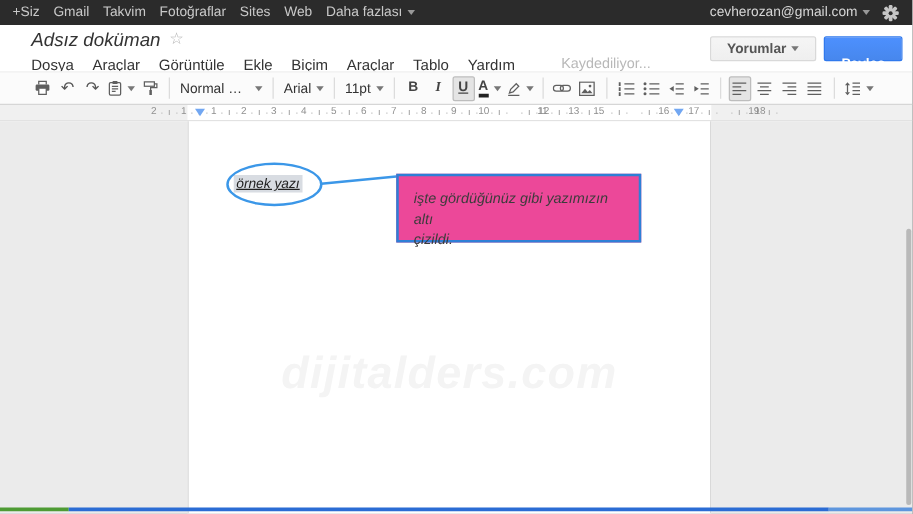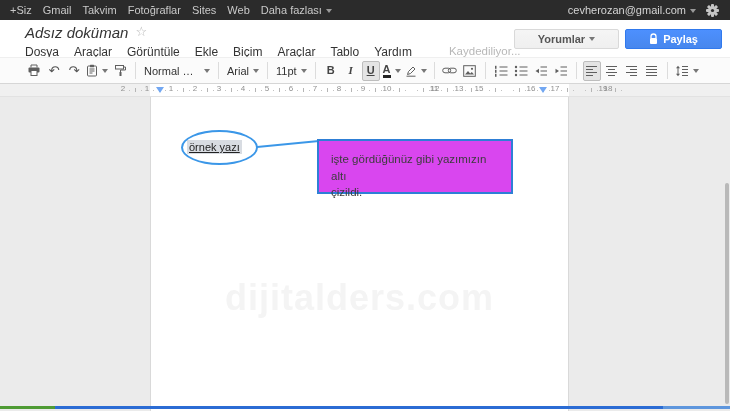--- a/index.html
+++ b/index.html
@@ -21,24 +21,24 @@
 
   
   .header{position:relative;height:37px;background:#fff;}
   .title-wrap{position:absolute;left:25px;top:4px;display:flex;align-items:center;}
   .doc-title{font-size:15px;color:#333;font-style:italic;}
   .star{font-family:"DejaVu Sans",sans-serif;color:#b5b5b5;font-size:13px;margin-left:7px;margin-top:-2px;}
   .menu-row{position:absolute;left:25px;top:25px;display:flex;gap:15px;font-size:12px;color:#333;}
   .menu-item{cursor:pointer;white-space:nowrap;}
   .save-status{color:#b8b8b8;font-size:11.5px;margin-left:22px;}
   .hdr-buttons{position:absolute;right:8px;top:9px;display:flex;gap:6px;}
-  .btn{display:inline-flex;align-items:center;height:20px;padding:0 23px;border-radius:2px;
+  .btn{display:inline-flex;align-items:center;height:20px;padding:0 13px;border-radius:2px;
        font-size:11px;font-weight:bold;cursor:pointer;box-sizing:border-box;}
   .btn-comments{background:linear-gradient(#f5f5f5,#efefef);border:1px solid #d9d9d9;color:#555;}
-  .btn-share{background:linear-gradient(#4d90fe,#4787ed);border:1px solid #3079ed;color:#fff;gap:5px;}
+  .btn-share{background:linear-gradient(#4d90fe,#4787ed);border:1px solid #3079ed;color:#fff;gap:15px;flex-direction:column;}
 
   
   .toolbar{position:relative;height:25px;border-top:1px solid #efefef;border-bottom:1px solid #d6d6d6;
            background:#fbfbfb;display:flex;align-items:center;padding-left:24px;}
   .tbtn{display:inline-flex;align-items:center;justify-content:center;min-width:18px;height:20px;
         margin:0 1px;border-radius:2px;cursor:pointer;border:1px solid transparent;box-sizing:border-box;}
   .tbtn.active{background:#e4e4e4;border-color:#bdbdbd;}
   .tb-sep{width:1px;height:17px;background:#dcdcdc;margin:0 5px;}
   .glyph{font-family:"DejaVu Sans",sans-serif;font-size:13px;color:#555;line-height:1;}
   .tb-select{display:inline-flex;align-items:center;height:20px;font-size:11px;color:#333;
@@ -55,28 +55,28 @@
   .ruler-page{position:absolute;left:150px;width:419px;top:0;bottom:0;background:#fff;}
   .ruler-num{position:absolute;top:1px;transform:translateX(-50%);font-size:8px;color:#909090;line-height:1;}
   .ruler-tick{position:absolute;top:4px;width:1px;height:4px;background:#b5b5b5;}
   .ruler-dot{position:absolute;top:6px;width:1px;height:1px;background:#c2c2c2;}
   .margin-marker{position:absolute;top:3px;width:0;height:0;margin-left:-4px;
                  border-left:4px solid transparent;border-right:4px solid transparent;border-top:6px solid #72a7f2;}
 
   
   .docarea{position:absolute;top:97px;left:0;right:0;bottom:0;background:#ebebeb;}
   .page{position:absolute;left:150px;top:0;width:417px;bottom:0;background:#fff;
-        border-left:1px solid #d9d9d9;border-right:1px solid #d9d9d9;}
+        border-left:1px solid #d9d9d9;border-right:1px solid #d9d9d9;font-style:italic;}
   .sample-text{position:absolute;left:36px;top:43px;font-size:11px;color:#222;
                text-decoration:underline;background:#d8dce2;padding:1px 2px;white-space:nowrap;}
   .ellipse{position:absolute;left:30px;top:33px;width:77px;height:35px;border:2px solid #3b97e8;
            border-radius:50%;box-sizing:border-box;}
   .annot-line{position:absolute;left:106px;top:42px;}
   .callout{position:absolute;left:166px;top:42px;width:196px;height:55px;border:2px solid #2e7fd6;
-           background:#d946ef;box-sizing:border-box;padding:10px 12px;font-size:11.5px;color:#3c3c3c;line-height:1.45;}
+           background:#ec4899;box-sizing:border-box;padding:10px 12px;font-size:11.5px;color:#3c3c3c;line-height:1.45;}
   .callout span{display:block;}
   .watermark{position:absolute;left:0;right:0;top:180px;text-align:center;font-size:36px;font-weight:bold;
              color:#f4f4f4;letter-spacing:1px;white-space:nowrap;}
   .scrollbar{position:absolute;right:1px;top:86px;bottom:7px;width:4px;background:#b9b9b9;border-radius:2px;}
 
   
   .progress{position:absolute;left:0;bottom:2px;height:3px;display:flex;width:100%;}
   .seg-green{width:55px;background:#4e9b34;}
   .seg-blue{flex:1;background:#2b6cd4;}
   .seg-light{width:67px;background:#5e96dd;}

